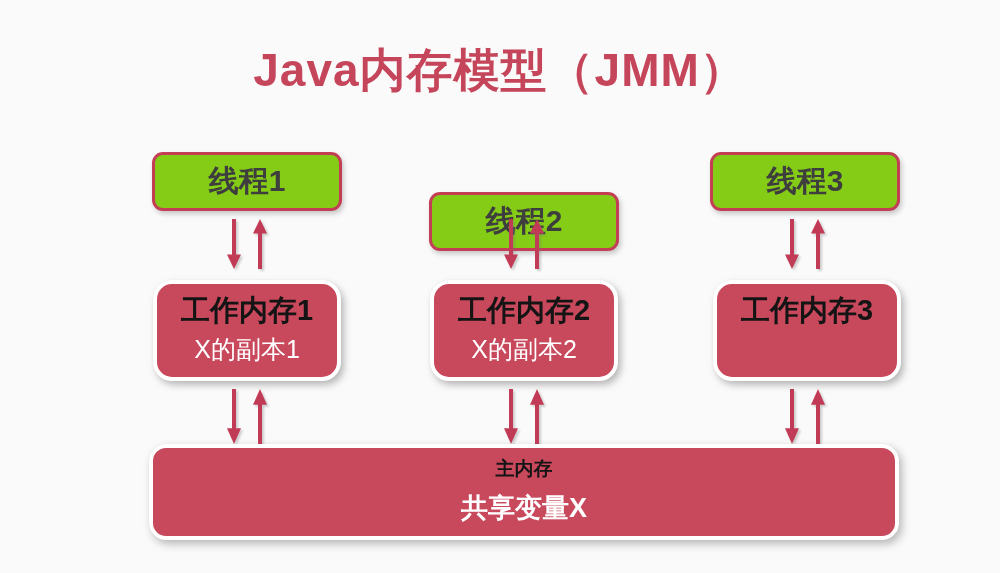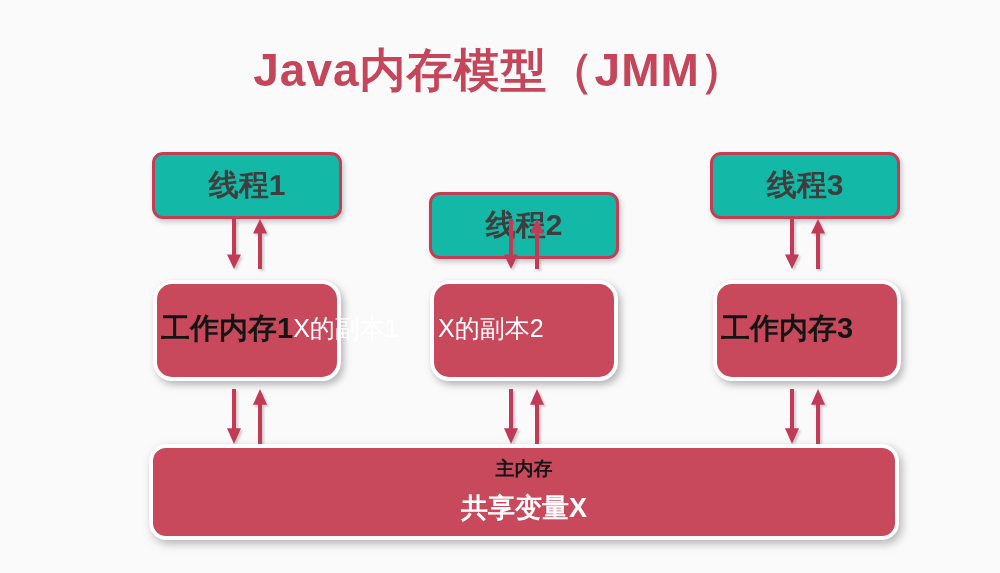--- a/index.html
+++ b/index.html
@@ -28,22 +28,22 @@
     left:0;right:0;top:40px;
     text-align:center;
     font-size:46px;
     font-weight:bold;
     letter-spacing:1px;
     color:var(--title-red);
   }
   .thread-box{
     position:absolute;
     top:152px;
-    width:190px;height:67px;
-    background:#14b8a6;
+    width:190px;height:59px;
+    background:#84cc16;
     border:3px solid var(--border-red);
     border-radius:11px;
     box-shadow:2px 3px 5px rgba(140,140,140,.45);
     display:flex;align-items:center;justify-content:center;
   }
   .thread-label{
     font-size:30px;
     font-weight:bold;
     color:var(--dark-text);
   }
@@ -67,21 +67,21 @@
   .arrow-pair.lower svg{height:55px;width:16px;}
 
   .wm-box{
     position:absolute;
     top:280px;
     width:188px;height:101px;
     background:var(--red);
     border:4px solid #ffffff;
     border-radius:19px;
     box-shadow:3px 4px 7px rgba(130,130,130,.55),0 0 1px rgba(0,0,0,.10);
-    display:flex;
+    display:flex;flex-direction:column;
     justify-content:space-between;
     align-items:center;
     padding:7px 4px 11px 4px;
     text-align:right;
   }
   .w1{left:153px;} .w2{left:430px;} .w3{left:713px;}
   .wm-title{
     font-size:29px;
     font-weight:bold;
     color:var(--ink);
@@ -165,20 +165,21 @@
         <path d="M1 15 L15 15 L8 0 Z"></path>
         <rect x="6" y="13" width="4" height="39"></rect>
       </svg>
   </div>
 
   <div class="wm-box w1">
     <span class="wm-title">工作内存1</span>
     <span class="wm-copy">X的副本1</span>
   </div>
   <div class="wm-box w2">
+    <span class="wm-title">工作内存2</span>
     <span class="wm-copy">X的副本2</span>
   </div>
   <div class="wm-box w3">
     <span class="wm-title">工作内存3</span>
   </div>
 
   <div class="arrow-pair lower ap1">
     <svg viewBox="0 0 16 52" preserveAspectRatio="none" fill="currentColor">
         <rect x="6" y="0" width="4" height="39"></rect>
         <path d="M1 37 L15 37 L8 52 Z"></path>

